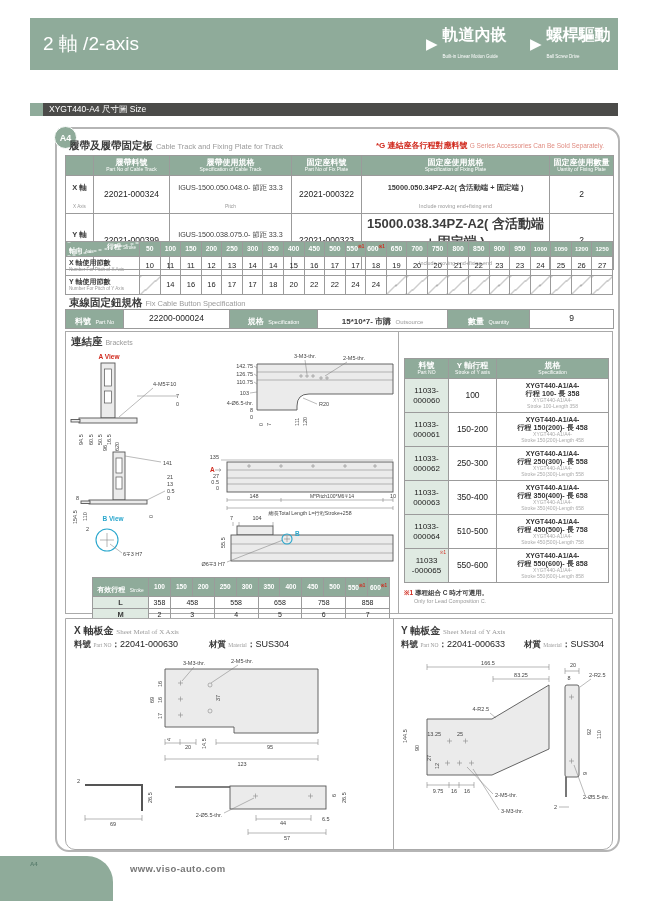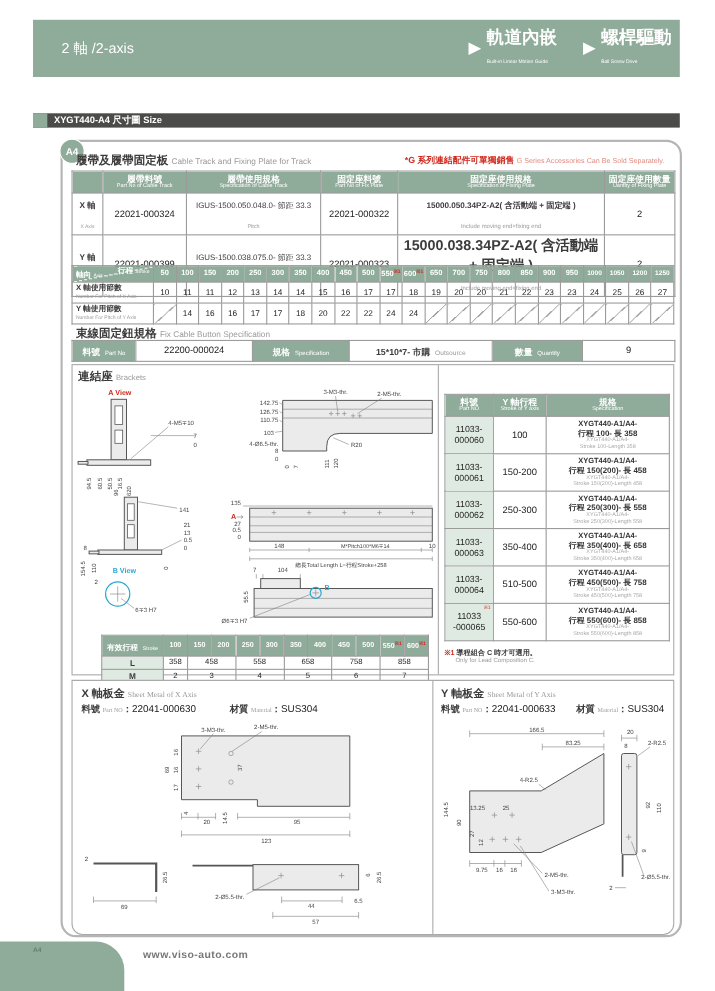--- a/index.html
+++ b/index.html
@@ -8,30 +8,30 @@
     --red:#d0281c; --red-lt:#e08b80; --cyan:#2aa7cd;
   }
   *{box-sizing:border-box;margin:0;padding:0}
   body{background:#fff}
   .page{position:relative;width:650px;height:901px;background:#fff;overflow:hidden;
         font-family:"Liberation Sans",sans-serif;color:var(--ink)}
   
   .hbar{position:absolute;left:30px;top:18px;width:588px;height:52px;background:var(--green);
         display:flex;align-items:center}
   .model{font-size:30px;font-weight:bold;color:#fff;margin-left:18px;letter-spacing:.5px}
-  .axis{font-size:13px;color:#fff;margin-left:26px}
+  .axis{font-size:19px;color:#fff;margin-left:13px}
   .feat{position:absolute;display:flex;align-items:center;gap:5px;color:#fff}
   .feat .tri{font-size:15px;line-height:1}
   .feat .fz{font-size:16px;font-weight:bold;line-height:1.15}
   .feat .fe{font-size:4.5px;line-height:1.2}
   
   .sbar{position:absolute;left:30px;top:103px;width:588px;height:13px;background:var(--bar);
         display:flex;align-items:center}
   .sbar .sq{width:13px;height:13px;background:var(--green);margin-right:6px}
-  .sbar .tt{color:#fff;font-size:8.5px;font-weight:bold}
+  .sbar .tt{color:#fff;font-size:8.5px;font-weight:normal}
   
   .panel{position:absolute;left:55px;top:127px;width:565px;height:725px;
          border:2px solid #b5b5b5;border-radius:14px;background:#fff}
   .a4badge{position:absolute;left:-3px;top:-3px;width:23px;height:23px;border-radius:50%;
            background:var(--green);color:#fff;font-size:9px;font-weight:bold;
            display:flex;align-items:center;justify-content:center;border:1px solid #fff}
   .zh{color:var(--ink);font-weight:bold}
   .en{color:var(--sub);font-weight:normal}
   .sect-title{position:absolute;font-size:10.5px}
   .sect-title .en{font-size:7.5px}
@@ -121,21 +121,21 @@
   </div>
 
   <div class="panel">
     <div class="a4badge">A4</div>
 
     <div class="sect-title" style="left:12px;top:10px">
       <span class="zh">履帶及履帶固定板</span>
       <span class="en">Cable Track and Fixing Plate for Track</span>
     </div>
     <div class="note-red" style="right:14px;top:11px">
-      <span>*G 系列連結配件可單獨銷售</span>
+      <span>*G 連結座各行程對應料號</span>
       <span class="nr2">G Series Accessories Can Be Sold Separately.</span>
     </div>
 
     <table class="grid" style="left:8px;top:26px;width:548px">
       <colgroup>
           <col style="width:28px">
           <col style="width:76px">
           <col style="width:122px">
           <col style="width:70px">
           <col style="width:188px">

